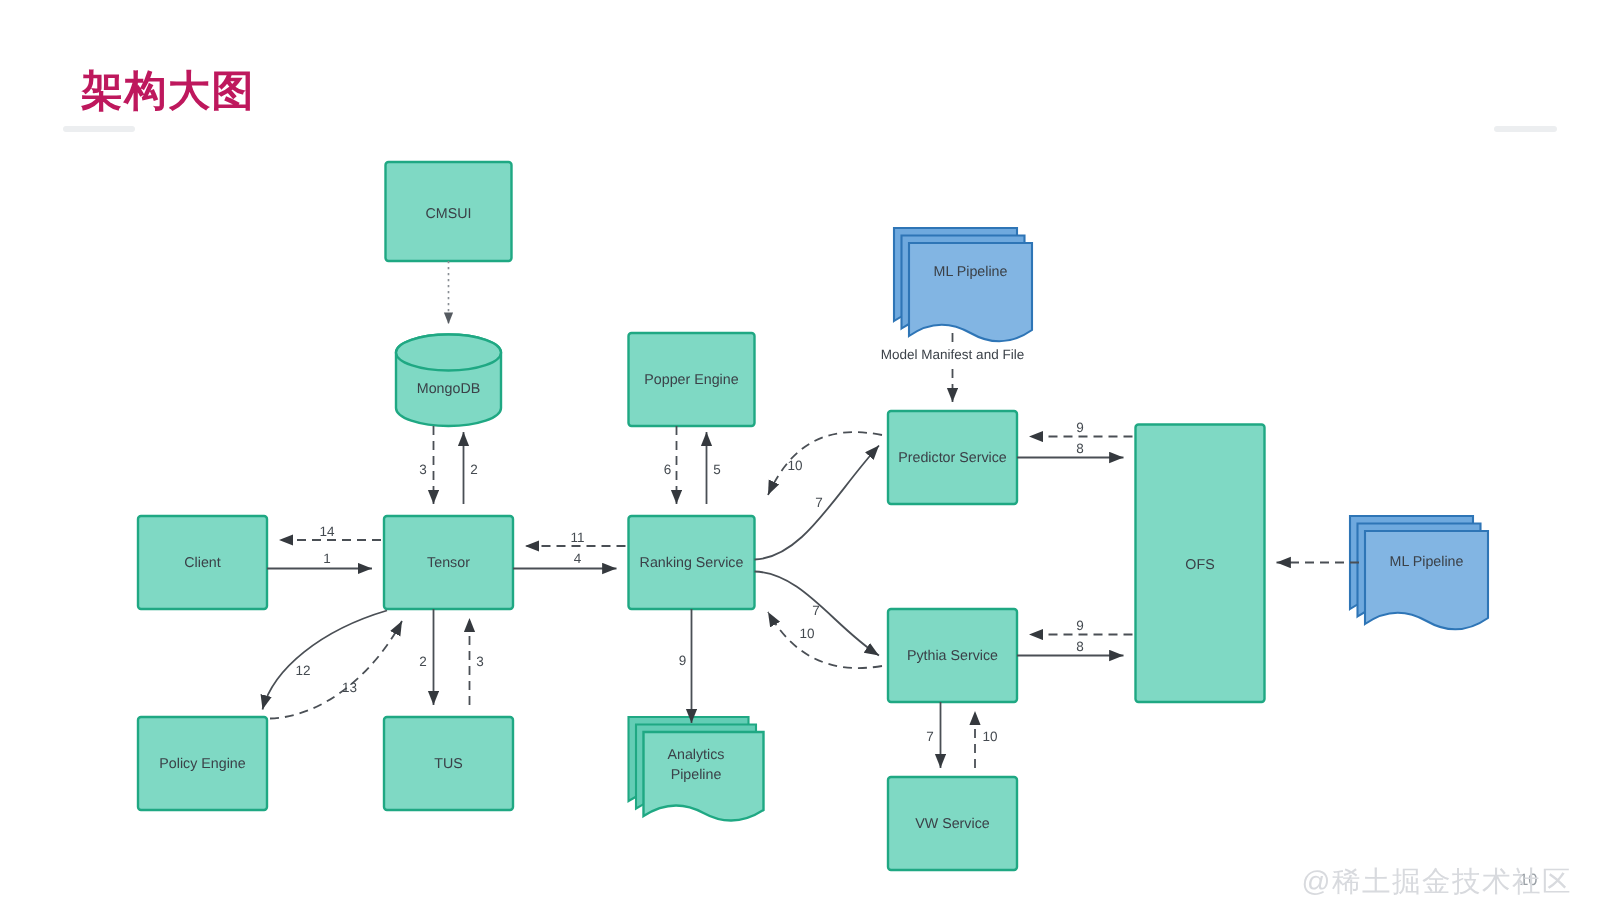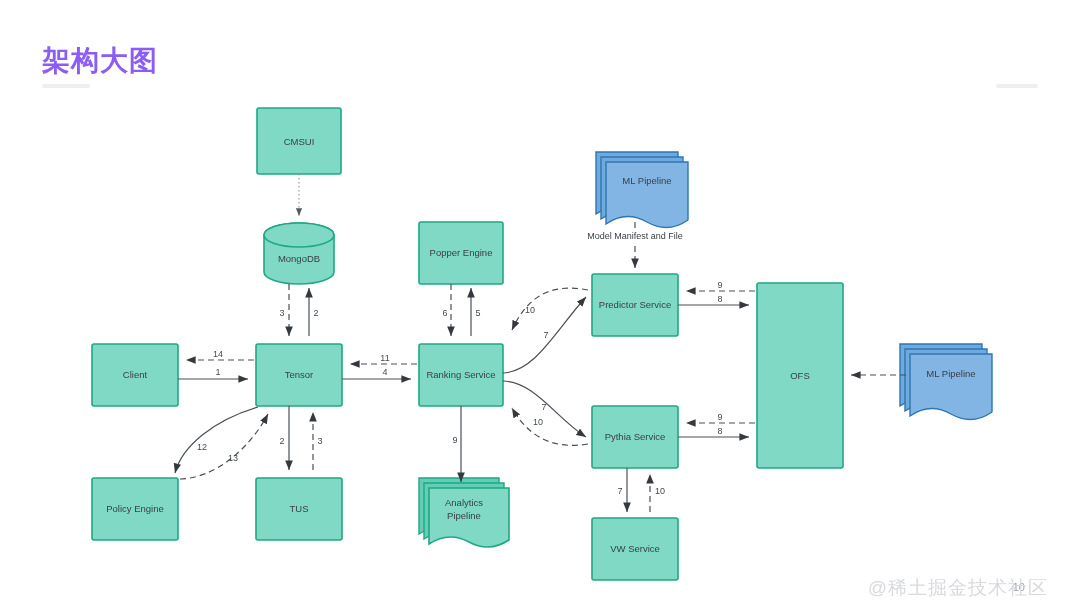--- a/index.html
+++ b/index.html
@@ -3,22 +3,22 @@
 <meta charset="utf-8">
 <style>
   html,body{margin:0;padding:0;}
   body{
     width:1080px;height:613px;
     background:#ffffff;
     font-family:"Liberation Sans","DejaVu Sans",sans-serif;
     overflow:hidden;position:relative;
   }
   #page-title{
-    position:absolute;left:42px;top:42px;
-    font-size:28px;font-weight:bold;color:#8b5cf6;
+    position:absolute;left:54px;top:42px;
+    font-size:28px;font-weight:bold;color:#be185d;
     letter-spacing:1px;
   }
   .rule{
     position:absolute;height:4px;background:#eceef0;border-radius:2px;
   }
   #rule-left{left:42px;top:84px;width:48px;}
   #rule-right{right:42px;top:84px;width:42px;}
   #diagram{position:absolute;left:0;top:0;width:1080px;height:613px;}
   #watermark{
     position:absolute;right:32px;bottom:12px;

